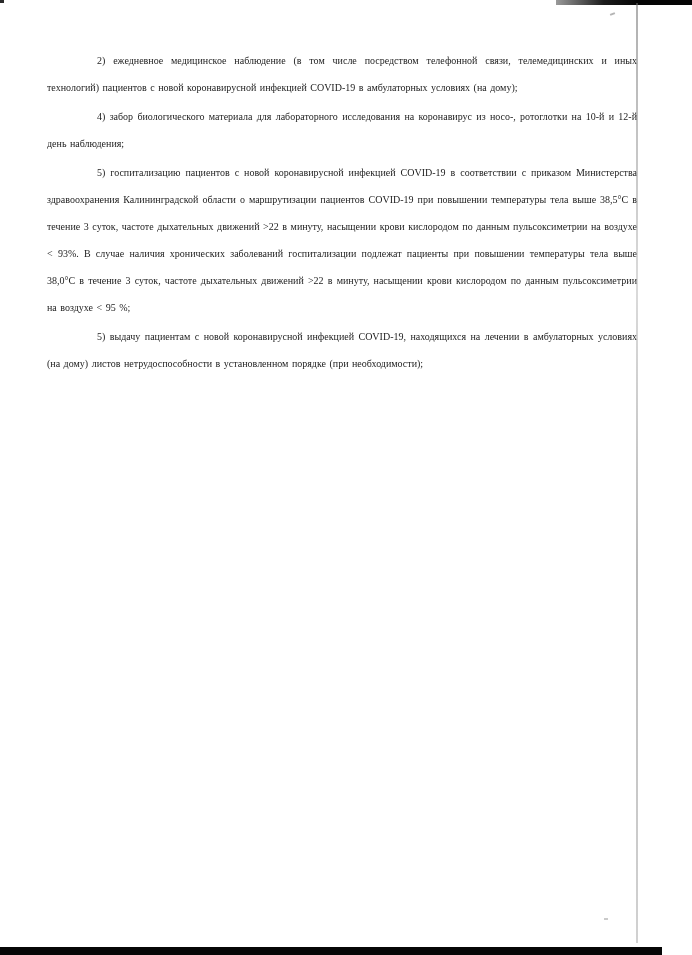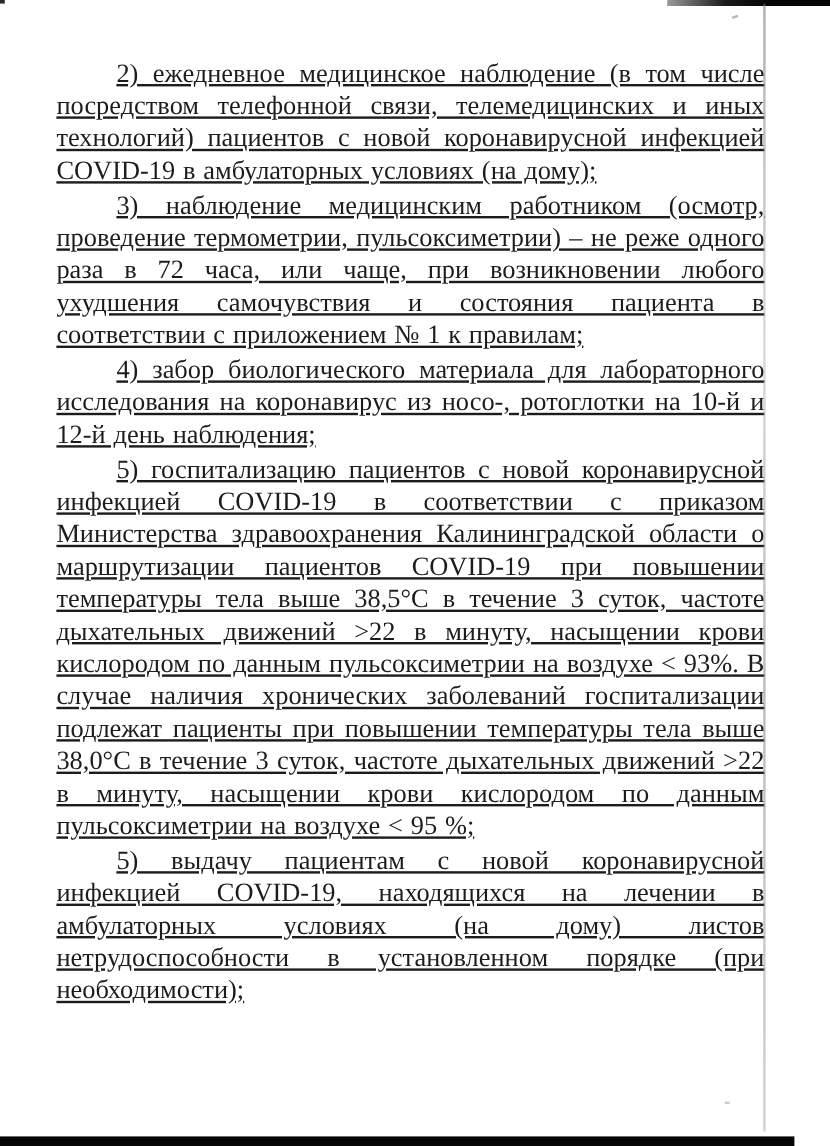--- a/index.html
+++ b/index.html
@@ -13,25 +13,24 @@
     height: 955px;
     background: #ffffff;
     overflow: hidden;
   }
   .doc-content {
     position: absolute;
     left: 47px;
     top: 47px;
     width: 590px;
     font-family: "Liberation Serif", "DejaVu Serif", serif;
-    font-size: 22px;
+    font-size: 10px;
     line-height: 27px;
     color: #1c1c1c;
     text-align: justify;
-    text-decoration: underline;
   }
   .doc-content p {
     margin: 0 0 2px 0;
     text-indent: 50px;
     word-spacing: 1px;
   }
   
   .scan-bar-top {
     position: absolute;
     top: 0;
@@ -86,21 +85,20 @@
     background: rgba(150,150,150,0.5);
   }
 </style>
 </head>
 <body>
 
 <div class="page">
 
   <div class="doc-content">
     <p>2) ежедневное медицинское наблюдение (в том числе посредством телефонной связи, телемедицинских и иных технологий) пациентов с новой коронавирусной инфекцией COVID-19 в амбулаторных условиях (на дому);</p>
-    <p>3) наблюдение медицинским работником (осмотр, проведение термометрии, пульсоксиметрии) – не реже одного раза в 72 часа, или чаще, при возникновении любого ухудшения самочувствия и состояния пациента в соответствии с приложением № 1 к правилам;</p>
     <p>4) забор биологического материала для лабораторного исследования на коронавирус из носо-, ротоглотки на 10-й и 12-й день наблюдения;</p>
     <p>5) госпитализацию пациентов с новой коронавирусной инфекцией COVID-19 в соответствии с приказом Министерства здравоохранения Калининградской области о маршрутизации пациентов COVID-19 при повышении температуры тела выше 38,5°С в течение 3 суток, частоте дыхательных движений &gt;22 в минуту, насыщении крови кислородом по данным пульсоксиметрии на воздухе &lt; 93%. В случае наличия хронических заболеваний госпитализации подлежат пациенты при повышении температуры тела выше 38,0°С в течение 3 суток, частоте дыхательных движений &gt;22 в минуту, насыщении крови кислородом по данным пульсоксиметрии на воздухе &lt; 95 %;</p>
     <p>5) выдачу пациентам с новой коронавирусной инфекцией COVID-19, находящихся на лечении в амбулаторных условиях (на дому) листов нетрудоспособности в установленном порядке (при необходимости);</p>
   </div>
 
   <div class="scan-tick-topleft"></div>
   <div class="scan-bar-top"></div>
   <div class="scan-line-right"></div>
   <div class="scan-speck-1"></div>
   <div class="scan-speck-2"></div>

